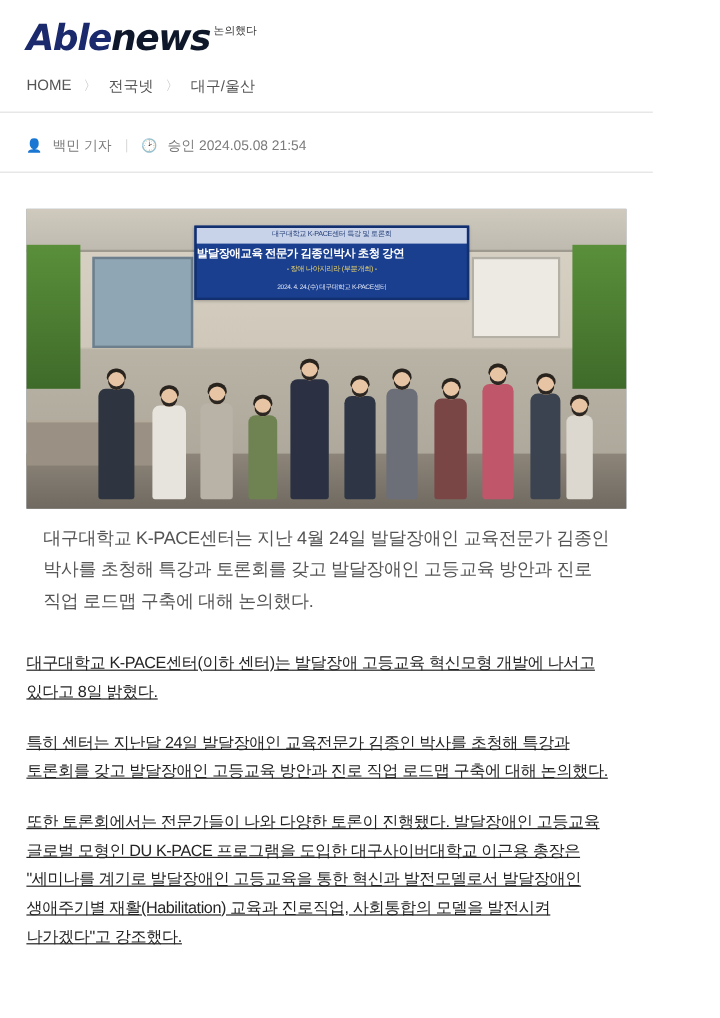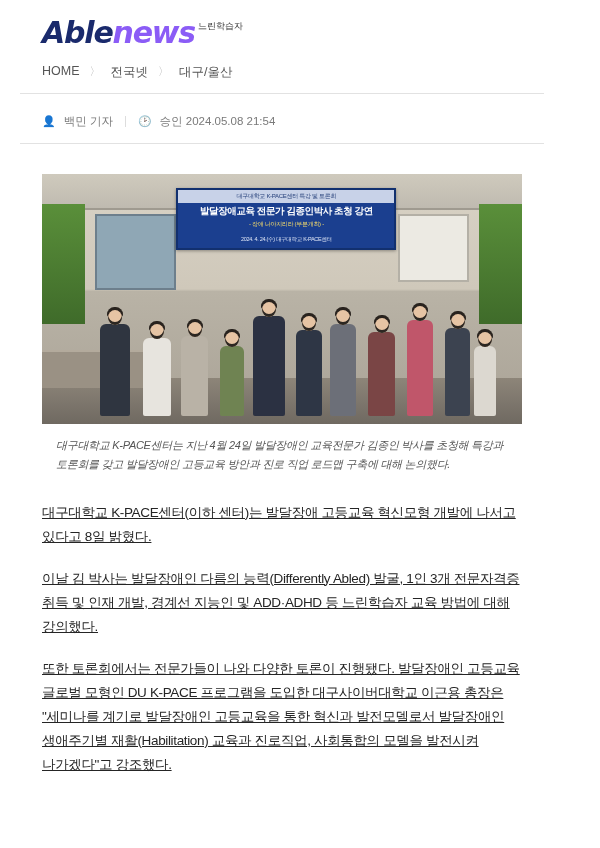--- a/index.html
+++ b/index.html
@@ -13,21 +13,20 @@
     font-family: "Liberation Sans", sans-serif;
     color: #222222;
     overflow: hidden;
   }
   .page {
     width: 544px;
     height: 848px;
     position: relative;
     background: #ffffff;
     box-sizing: border-box;
-    padding-left: 20px;
   }
   
   .site-header {
     padding: 18px 22px 0 22px;
   }
   .logo-wrap {
     display: flex;
     align-items: flex-start;
     gap: 4px;
   }
@@ -38,21 +37,21 @@
     letter-spacing: -1.2px;
     line-height: 1;
     display: flex;
     align-items: baseline;
   }
   .logo-able {
     color: #1a2a6c;
     font-style: italic;
   }
   .logo-news {
-    color: #8b5cf6;
+    color: #0f172a;
     font-style: italic;
   }
   .logo-sub {
     font-size: 9px;
     color: #333333;
     font-weight: normal;
     letter-spacing: 0;
     margin-left: 3px;
     position: relative;
     top: -14px;
@@ -149,21 +148,21 @@
     box-shadow: 0 1px 3px rgba(0,0,0,.35);
   }
   .ph-banner-top {
     position: absolute; left: 0; top: 0; width: 100%; height: 13px;
     background: #c8d2e8;
     font-size: 6px; color: #26407a; text-align: center; line-height: 13px;
     letter-spacing: -0.3px; overflow: hidden; white-space: nowrap;
   }
   .ph-banner-main {
     position: absolute; left: 0; top: 15px; width: 100%;
-    text-align: center; color: #ffffff; font-weight: bold;
+    text-align: left; color: #ffffff; font-weight: bold;
     font-size: 9.5px; letter-spacing: -0.4px; white-space: nowrap; overflow: hidden;
   }
   .ph-banner-sub {
     position: absolute; left: 0; top: 30px; width: 100%;
     text-align: center; color: #f2d96b; font-size: 6px;
     letter-spacing: -0.3px; white-space: nowrap; overflow: hidden;
   }
   .ph-banner-sub2 {
     position: absolute; left: 0; bottom: 5px; width: 100%;
     text-align: center; color: #dfe6f6; font-size: 5.5px;
@@ -214,27 +213,26 @@
     top: -17px;
     left: 50%;
     transform: translateX(-50%);
     width: 16px;
     height: 10px;
     border-radius: 8px 8px 3px 3px;
     background: #29231e;
   }
   .caption {
     margin-top: 12px;
-    font-size: 11px;
+    font-size: 15px;
     line-height: 1.75;
     color: #555555;
     padding: 0 14px;
     letter-spacing: -0.3px;
     word-break: keep-all;
-    font-style: italic;
   }
   
   .body-copy {
     padding: 26px 22px 0 22px;
   }
   .body-copy p {
     margin: 0 0 18px 0;
     font-size: 13.5px;
     line-height: 1.78;
     color: #252525;
@@ -246,21 +244,21 @@
 </head>
 <body>
 
 <div class="page">
 
   <div class="site-header">
     <div class="logo-wrap">
       <div class="logo-text">
         <span class="logo-able">Able</span>
           <span class="logo-news">news</span>
-          <span class="logo-sub">느린학습자</span>
+          <span class="logo-sub">논의했다</span>
       </div>
     </div>
   </div>
 
   <nav class="breadcrumb">
     <span class="crumb">HOME</span>
     <span class="sep">〉</span>
     <span class="crumb">전국넷</span>
     <span class="sep">〉</span>
     <span class="crumb">대구/울산</span>
@@ -339,17 +337,17 @@
       <div class="person" style="left:90%;width:22px;height:70px;background:#dcd8d0;">
           <span class="hair"></span>
           <span class="head"></span>
         </div>
     </div>
     <figcaption class="caption">대구대학교 K-PACE센터는 지난 4월 24일 발달장애인 교육전문가 김종인 박사를 초청해 특강과 토론회를 갖고 발달장애인 고등교육 방안과 진로 직업 로드맵 구축에 대해 논의했다.</figcaption>
   </figure>
 
   <div class="body-copy">
     <p>대구대학교 K-PACE센터(이하 센터)는 발달장애 고등교육 혁신모형 개발에 나서고 있다고 8일 밝혔다.</p>
-    <p>이날 김 박사는 발달장애인 다름의 능력(Differently Abled) 발굴, 1인 3개 전문자격증 취득 및 인재 개발, 경계선 지능인 및 ADD·ADHD 등 느린학습자 교육 방법에 대해 강의했다.</p>
+    <p>특히 센터는 지난달 24일 발달장애인 교육전문가 김종인 박사를 초청해 특강과 토론회를 갖고 발달장애인 고등교육 방안과 진로 직업 로드맵 구축에 대해 논의했다.</p>
     <p>또한 토론회에서는 전문가들이 나와 다양한 토론이 진행됐다. 발달장애인 고등교육 글로벌 모형인 DU K-PACE 프로그램을 도입한 대구사이버대학교 이근용 총장은 "세미나를 계기로 발달장애인 고등교육을 통한 혁신과 발전모델로서 발달장애인 생애주기별 재활(Habilitation) 교육과 진로직업, 사회통합의 모델을 발전시켜 나가겠다"고 강조했다.</p>
   </div>
 
 </div>
 
 </body></html>

